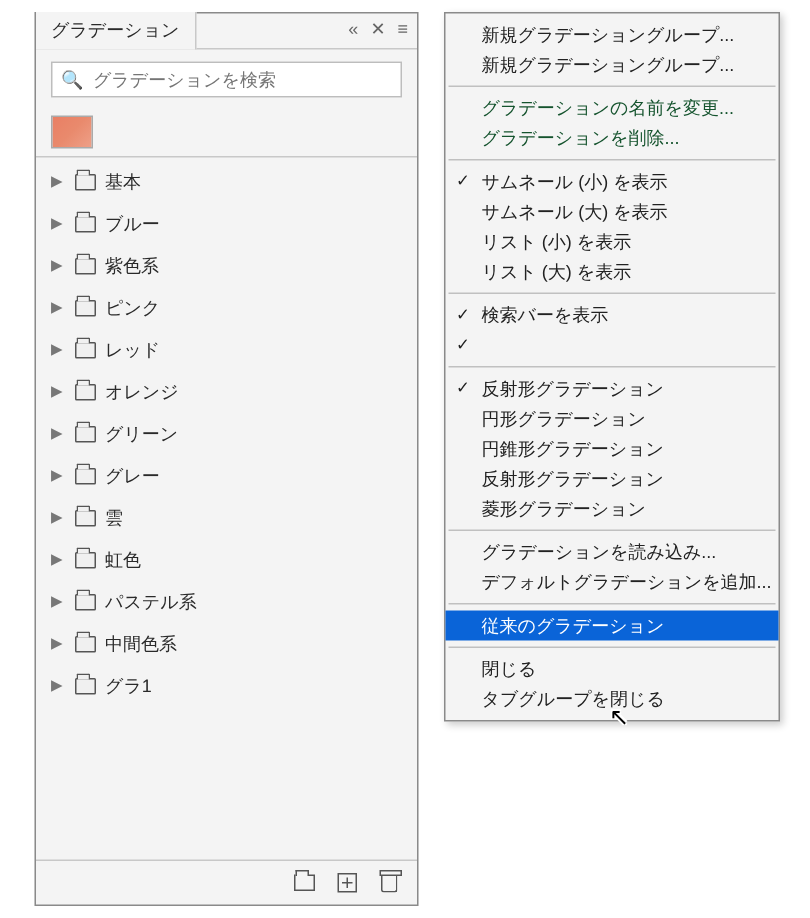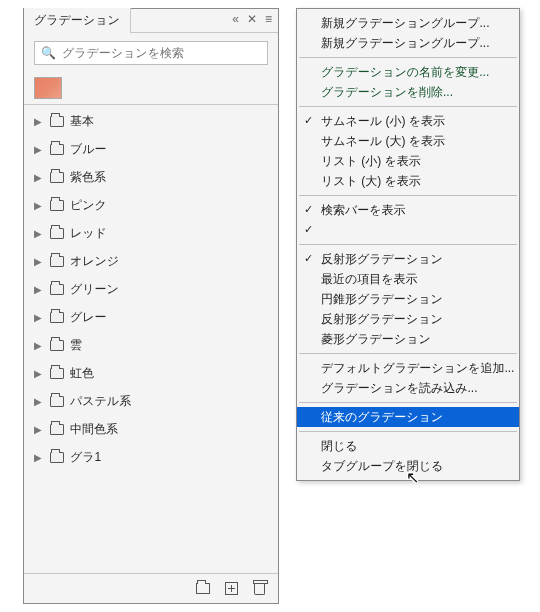--- a/index.html
+++ b/index.html
@@ -180,37 +180,37 @@
     </div>
     <div class="menu-item">
       <span class="check">✓</span>
     </div>
     <div class="menu-sep"></div>
     <div class="menu-item">
       <span class="check">✓</span>
       <span>反射形グラデーション</span>
     </div>
     <div class="menu-item">
-      <span>最近の項目を表示</span>
+      <span>円形グラデーション</span>
     </div>
     <div class="menu-item">
       <span>円錐形グラデーション</span>
     </div>
     <div class="menu-item">
       <span>反射形グラデーション</span>
     </div>
     <div class="menu-item">
       <span>菱形グラデーション</span>
     </div>
     <div class="menu-sep"></div>
     <div class="menu-item">
+      <span>グラデーションを読み込み...</span>
+    </div>
+    <div class="menu-item">
       <span>デフォルトグラデーションを追加...</span>
-    </div>
-    <div class="menu-item">
-      <span>グラデーションを読み込み...</span>
     </div>
     <div class="menu-sep"></div>
     <div class="menu-item highlight">
       <span>従来のグラデーション</span>
     </div>
     <div class="menu-sep"></div>
     <div class="menu-item">
       <span>閉じる</span>
     </div>
     <div class="menu-item">

